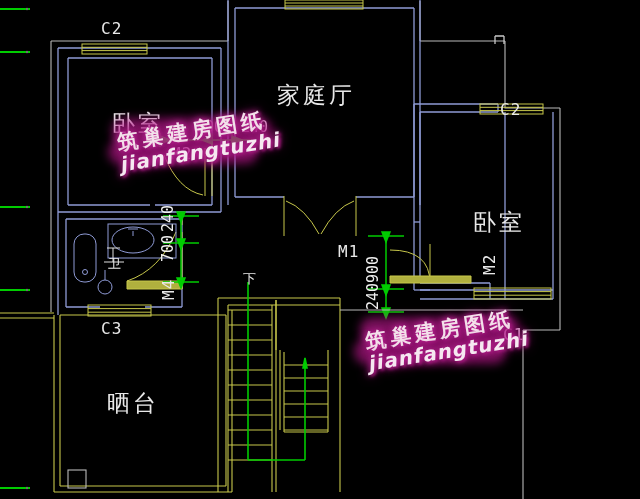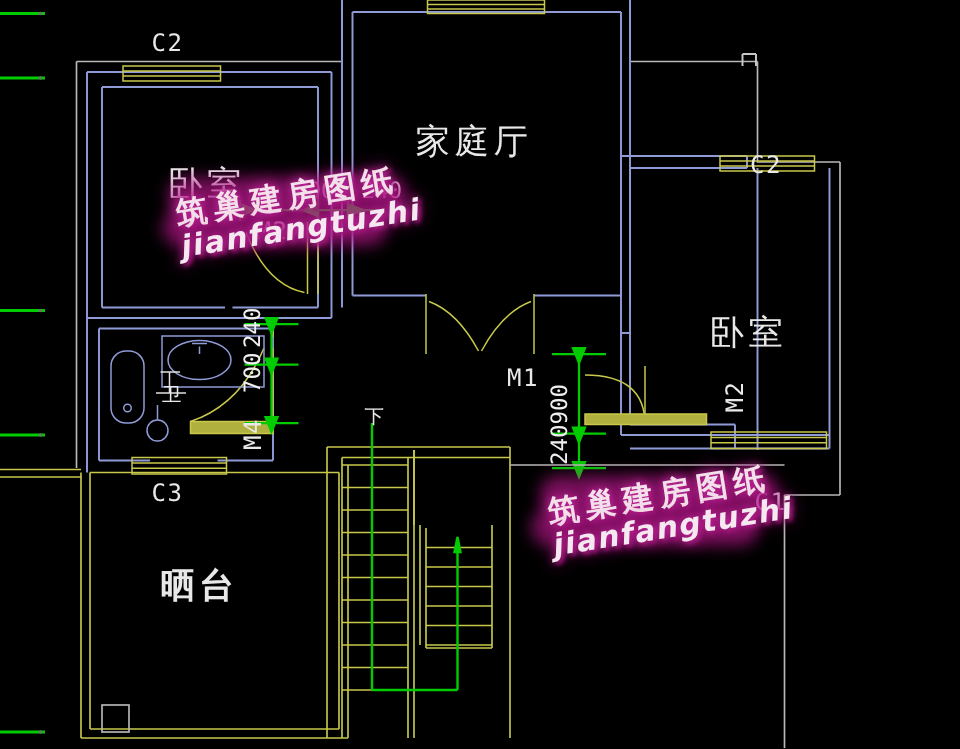--- a/index.html
+++ b/index.html
@@ -261,21 +261,21 @@
       <path d="M340,310 L523,310"></path>
       <path d="M0,318 L54,318" stroke="#c8c84b"></path>
       <path d="M0,313 L54,313" stroke="#c8c84b"></path>
     </g>
   </svg>
 
   <div class="lbl cn" style="left:112px;top:112px;">卧室</div>
   <div class="lbl cn" style="left:277px;top:84px;">家庭厅</div>
   <div class="lbl cn" style="left:473px;top:211px;">卧室</div>
   <div class="lbl cn-sm" style="left:108px;top:257px;">卫</div>
-  <div class="lbl cn" style="left:107px;top:380px;font-weight:bold;">晒台</div>
+  <div class="lbl cn" style="left:107px;top:392px;">晒台</div>
 
   <div class="lbl code" style="left:101px;top:21px;">C2</div>
   <div class="lbl code" style="left:500px;top:102px;">C2</div>
   <div class="lbl code" style="left:101px;top:321px;">C3</div>
   <div class="lbl code" style="left:503px;top:327px;text-align:center;">C1</div>
 
   <div class="lbl code" style="left:310px;top:244px;padding-left:28px;">M1</div>
   <div class="lbl code" style="left:171px;top:146px;">M2</div>
   <div class="lbl code rot90" style="left:482px;top:275px;">M2</div>
   <div class="lbl code rot90" style="left:161px;top:300px;">M4</div>

